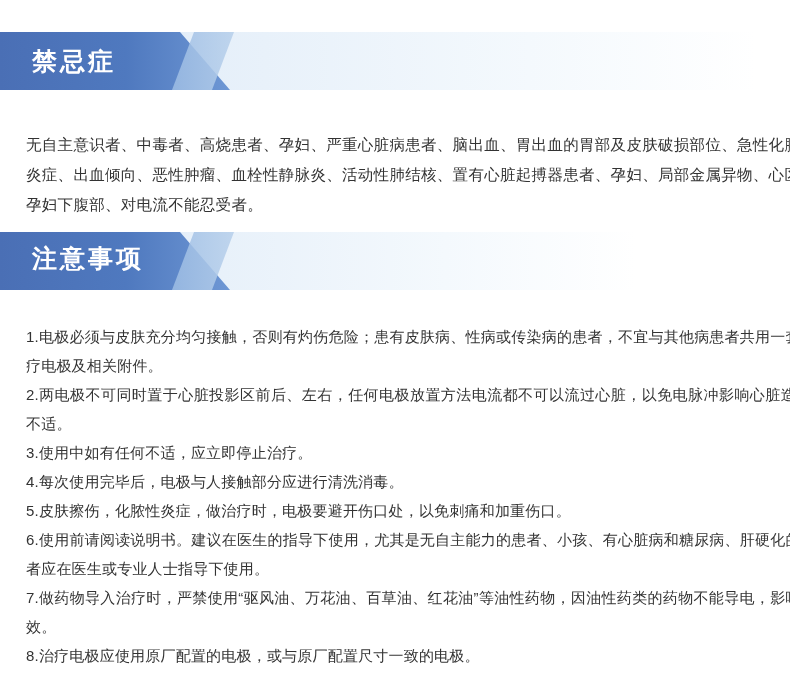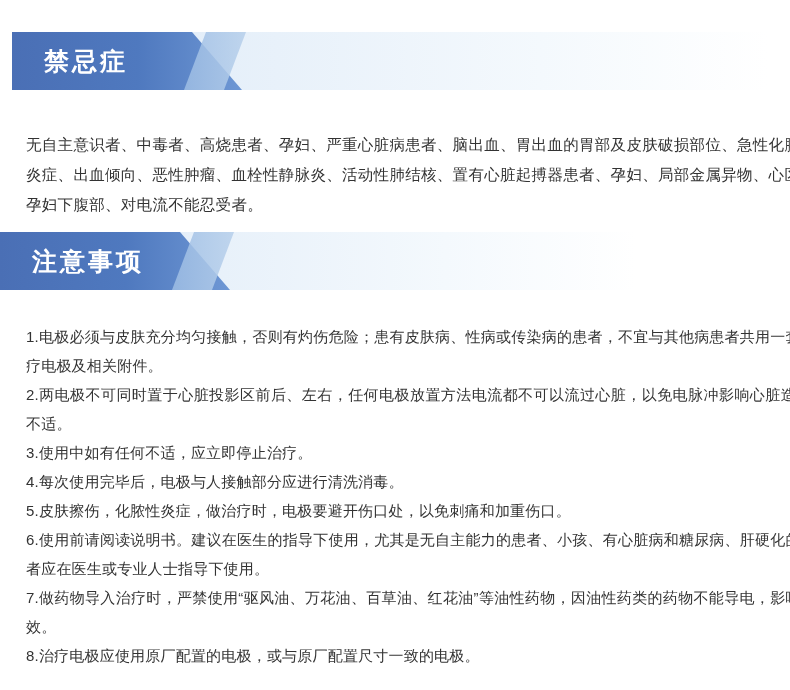--- a/index.html
+++ b/index.html
@@ -82,23 +82,23 @@
     list-style: none;
   }
   .list li {
     font-size: 15px;
     line-height: 29px;
     color: #333333;
     letter-spacing: .2px;
     text-align: justify;
   }
 
-  .sec1 { position: absolute; left: 12px; top: 32px; width: 756px; }
+  .sec1 { position: absolute; left: 0; top: 32px; width: 756px; }
   .sec1-body { position: absolute; left: 0; top: 92px; width: 790px; }
-  .sec2 { position: absolute; left: 0; top: 232px; width: 636px; }
+  .sec2 { position: absolute; left: 0; top: 232px; width: 636px; font-family: Liberation Mono, monospace; }
   .sec2-body { position: absolute; left: 0; top: 300px; width: 790px; }
 </style>
 </head>
 <body>
 
 <div class="page">
 
   <div class="banner sec1">
     <div class="bg"></div>
     <div class="wedge"></div>

